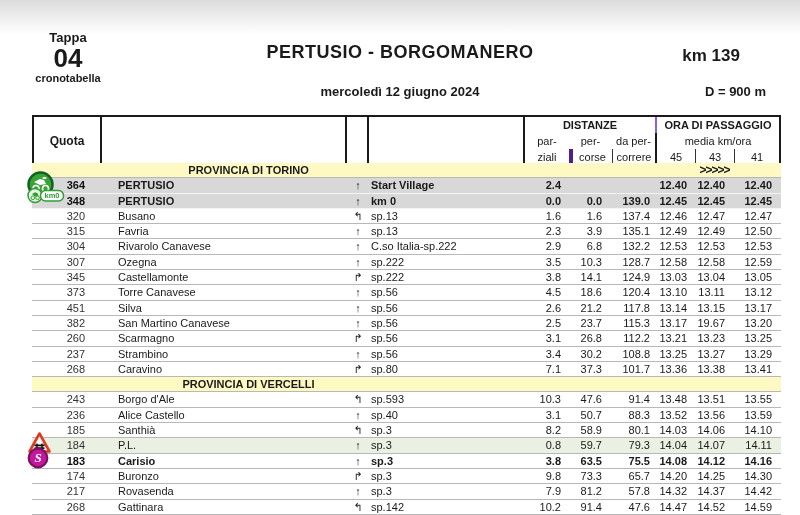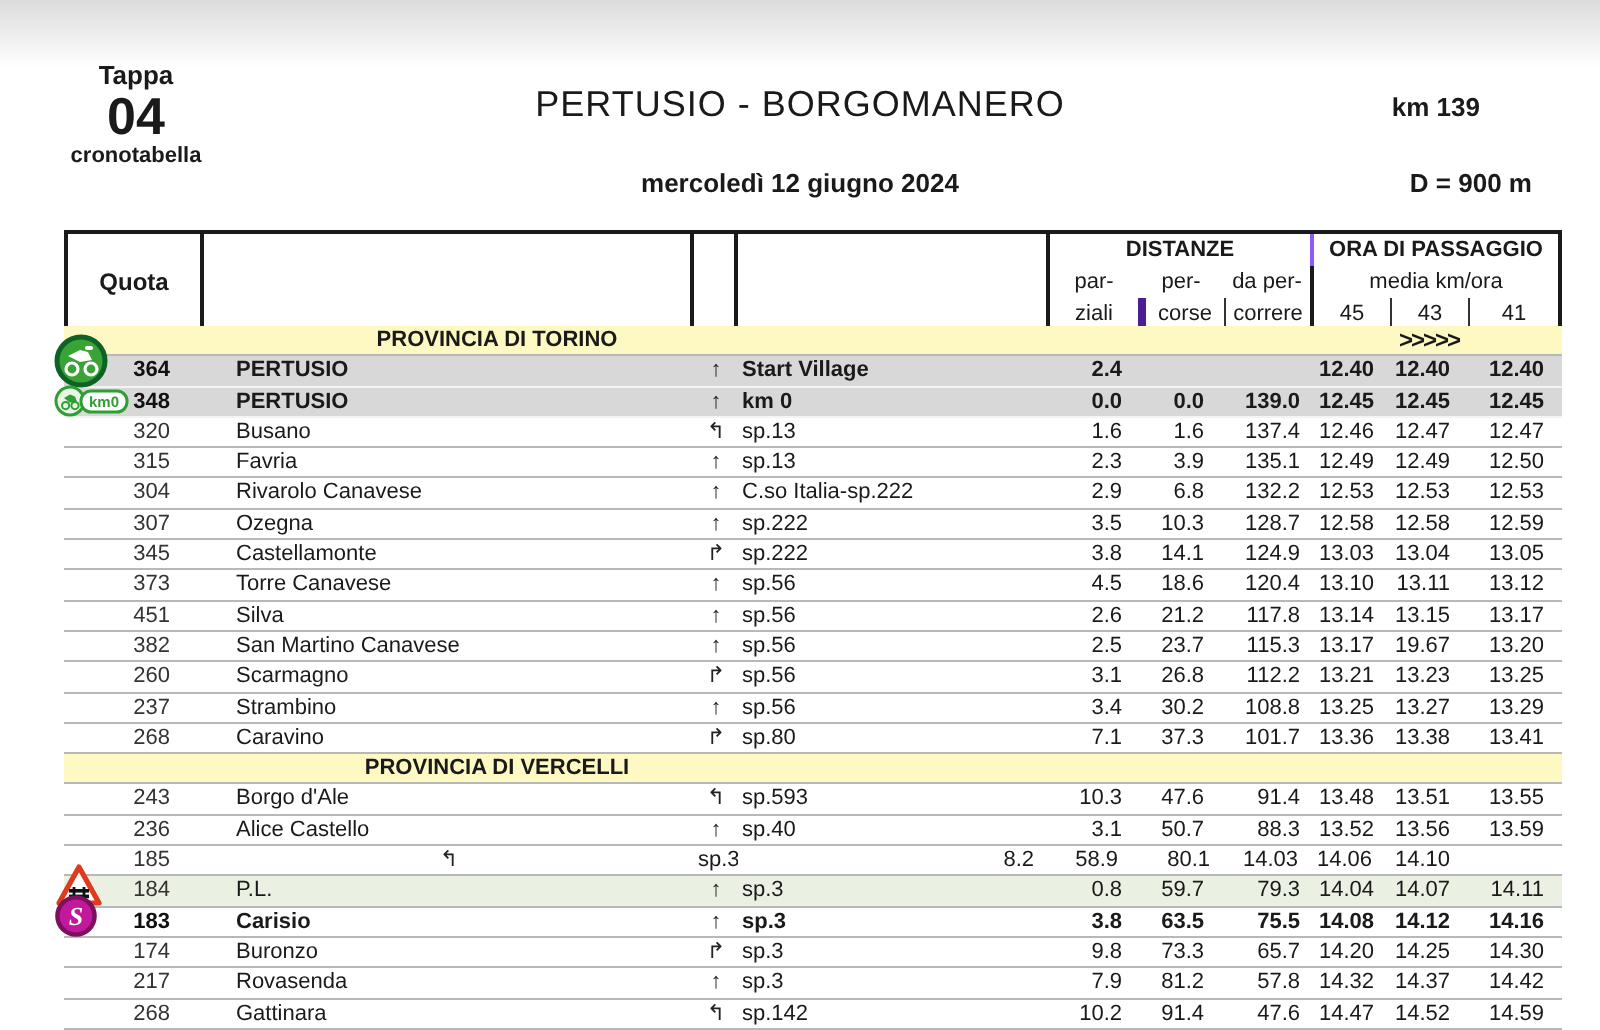--- a/index.html
+++ b/index.html
@@ -10,24 +10,24 @@
   }
   .top-shade { position:absolute; left:0; top:0; width:100%; height:34px;
     background:linear-gradient(#dcdcdc, #ffffff); }
 
   
   .tappa-block { position:absolute; left:18px; top:30px; width:100px; text-align:center; }
   .tappa-label { font-size:13px; font-weight:bold; }
   .tappa-number { font-size:26px; font-weight:bold; line-height:1.05; }
   .tappa-sub { font-size:11px; font-weight:bold; }
   .stage-title { position:absolute; left:0; right:0; top:42px; text-align:center;
-    font-size:18px; font-weight:normal; letter-spacing:.5px; }
+    font-size:18px; font-weight:bold; letter-spacing:.5px; }
   .stage-date { position:absolute; left:0; right:0; top:84px; text-align:center;
     font-size:13px; font-weight:bold; }
-  .stage-km { position:absolute; right:60px; top:46px; font-size:13px; font-weight:bold; }
+  .stage-km { position:absolute; right:60px; top:46px; font-size:17px; font-weight:bold; }
   .stage-elev { position:absolute; right:34px; top:84px; font-size:13px; font-weight:bold; }
 
   
   .table-head {
     position:absolute; left:32px; top:115px; width:745px; height:48px;
     display:grid;
     grid-template-columns:68px 245px 22px 156px 44px 43px 45px 38px 39px 45px;
     grid-template-rows:16px 16px 16px;
     border:2px solid #1a1a1a; font-size:11px; background:#fff;
   }
@@ -66,21 +66,21 @@
   .c-name { padding-left:16px; overflow:hidden; }
   .c-arrow { text-align:center; font-size:11px; color:#222; }
   .c-road { padding-left:2px; overflow:hidden; }
   .c-parz { text-align:right; padding-right:8px; }
   .c-perc { text-align:right; padding-right:10px; }
   .c-daper{ text-align:right; padding-right:7px; }
   .c-t45 { text-align:right; padding-right:8px; }
   .c-t43 { text-align:right; padding-right:9px; }
   .c-t41 { text-align:right; padding-right:9px; }
   .icon-slot { position:absolute; left:-5px; top:50%; transform:translateY(-50%);
-    width:40px; height:28px; display:flex; align-items:flex-end; }
+    width:40px; height:28px; display:flex; align-items:flex-start; }
   .row.section { border-bottom:1px solid #b8b8b8; background:#fef9c3; font-weight:bold; }
   .sec-label { grid-column:2/5; text-align:center; padding-right:130px; }
   .sec-marker { grid-column:9; text-align:center; letter-spacing:-1px; font-size:12px; }
 </style>
 </head>
 <body>
 
 <div class="page">
   <div class="top-shade"></div>
 
@@ -320,20 +320,21 @@
     <div class="c-road">sp.40</div>
     <div class="c-parz">3.1</div>
     <div class="c-perc">50.7</div>
     <div class="c-daper">88.3</div>
     <div class="c-t45">13.52</div>
     <div class="c-t43">13.56</div>
     <div class="c-t41">13.59</div>
   </div>
       <div class="row">
     <div class="c-quota">185</div>
+    <div class="c-name">Santhià</div>
     <div class="c-arrow">↰</div>
     <div class="c-road">sp.3</div>
     <div class="c-parz">8.2</div>
     <div class="c-perc">58.9</div>
     <div class="c-daper">80.1</div>
     <div class="c-t45">14.03</div>
     <div class="c-t43">14.06</div>
     <div class="c-t41">14.10</div>
   </div>
       <div class="row green">

